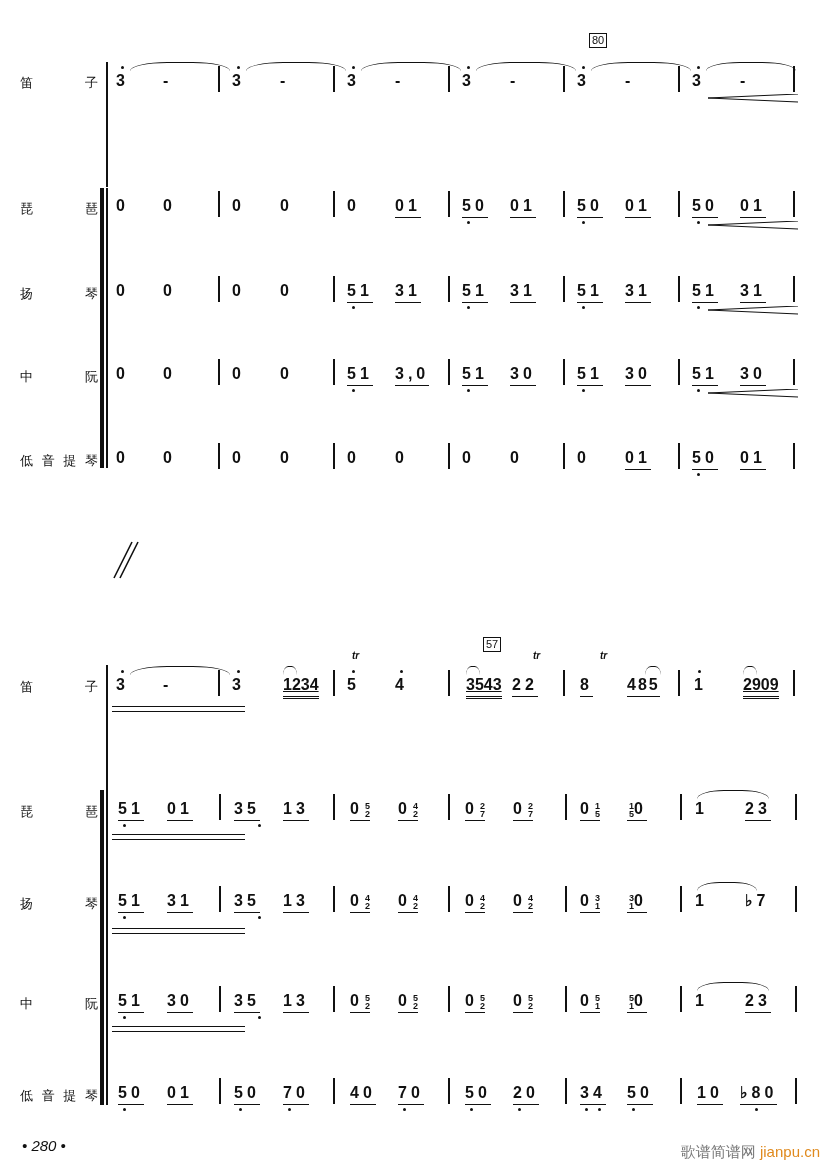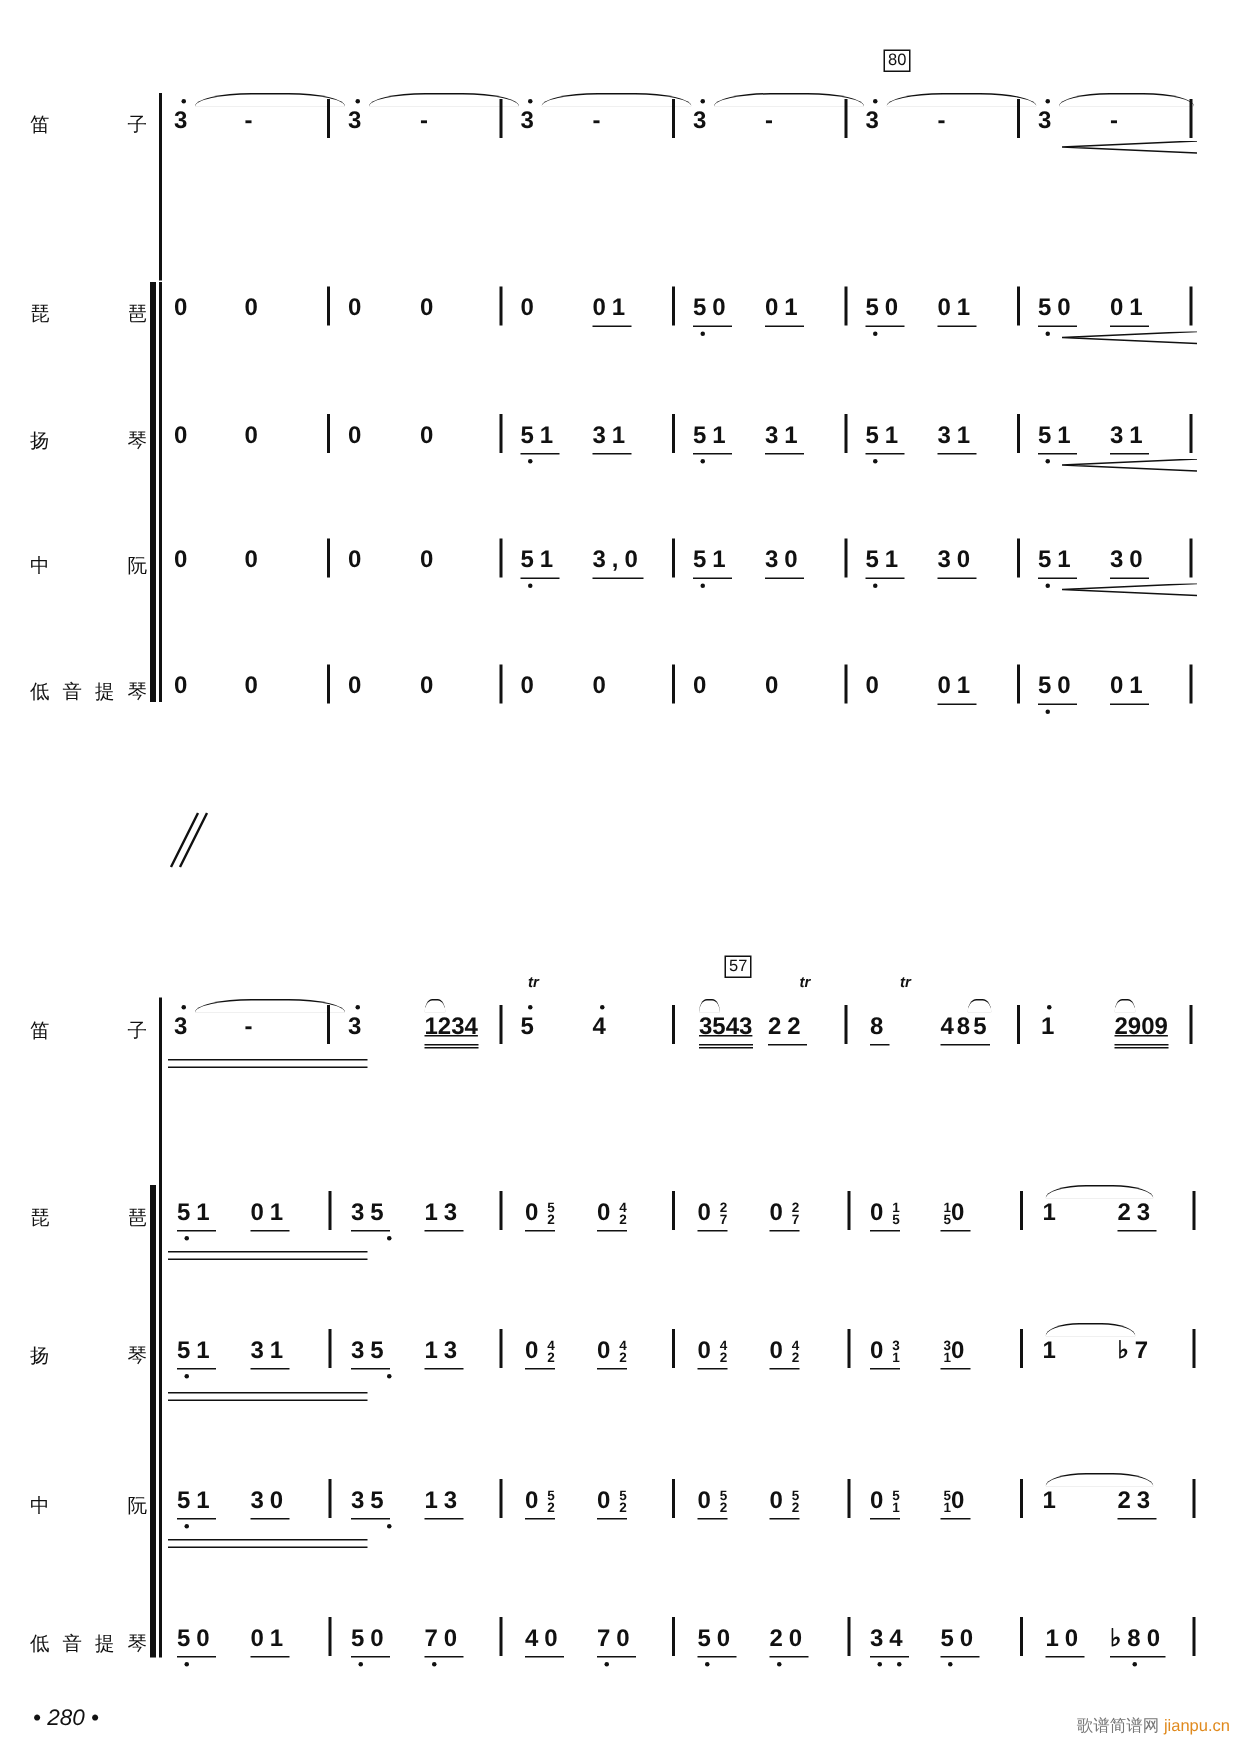--- a/index.html
+++ b/index.html
@@ -17,21 +17,21 @@
   .beat.u1 { border-bottom: 1.5px solid #111; }
   .beat.u2 { border-bottom: 3.5px double #111; text-decoration: underline; }
   .dotlow { position: absolute; width: 3px; height: 3px; border-radius: 50%; background:#111; top: 26px; }
   .dothigh { position: absolute; width: 3px; height: 3px; border-radius: 50%; background:#111; top: -4px; }
   .tie { position: absolute; border-top: 1.5px solid #111; border-radius: 50% 50% 0 0 / 12px 12px 0 0; height: 8px; top: -8px; }
   .hairpin { position: absolute; height: 10px; }
   .rehearsal { position: absolute; font-size: 11px; border: 1px solid #111; padding: 0 2px; line-height: 13px; }
   .tr { position: absolute; font-size: 10px; font-style: italic; font-weight: bold; }
   .sysbreak { position: absolute; left: 110px; top: 540px; width: 30px; height: 40px; }
   .pagenum { position: absolute; left: 22px; top: 1137px; font-size: 15px; font-style: italic; }
-  .watermark { position: absolute; right: 10px; top: 1143px; font-size: 11px; color: #777; }
+  .watermark { position: absolute; right: 10px; top: 1143px; font-size: 15px; color: #777; }
   .watermark .en { color: #e08a1e; }
   .frac { display:inline-block; font-size: 9px; line-height: 8px; vertical-align: middle; text-align:center; letter-spacing:0; margin-left:2px; }
 </style>
 </head>
 <body>
 
 <div class="system" style="top:0;">
 
   <div class="brace-line" style="left:106px; top:62px; width:1.5px; height:125px;"></div>
   <div class="brace-line" style="left:100px; top:188px; width:4px; height:280px;"></div>

